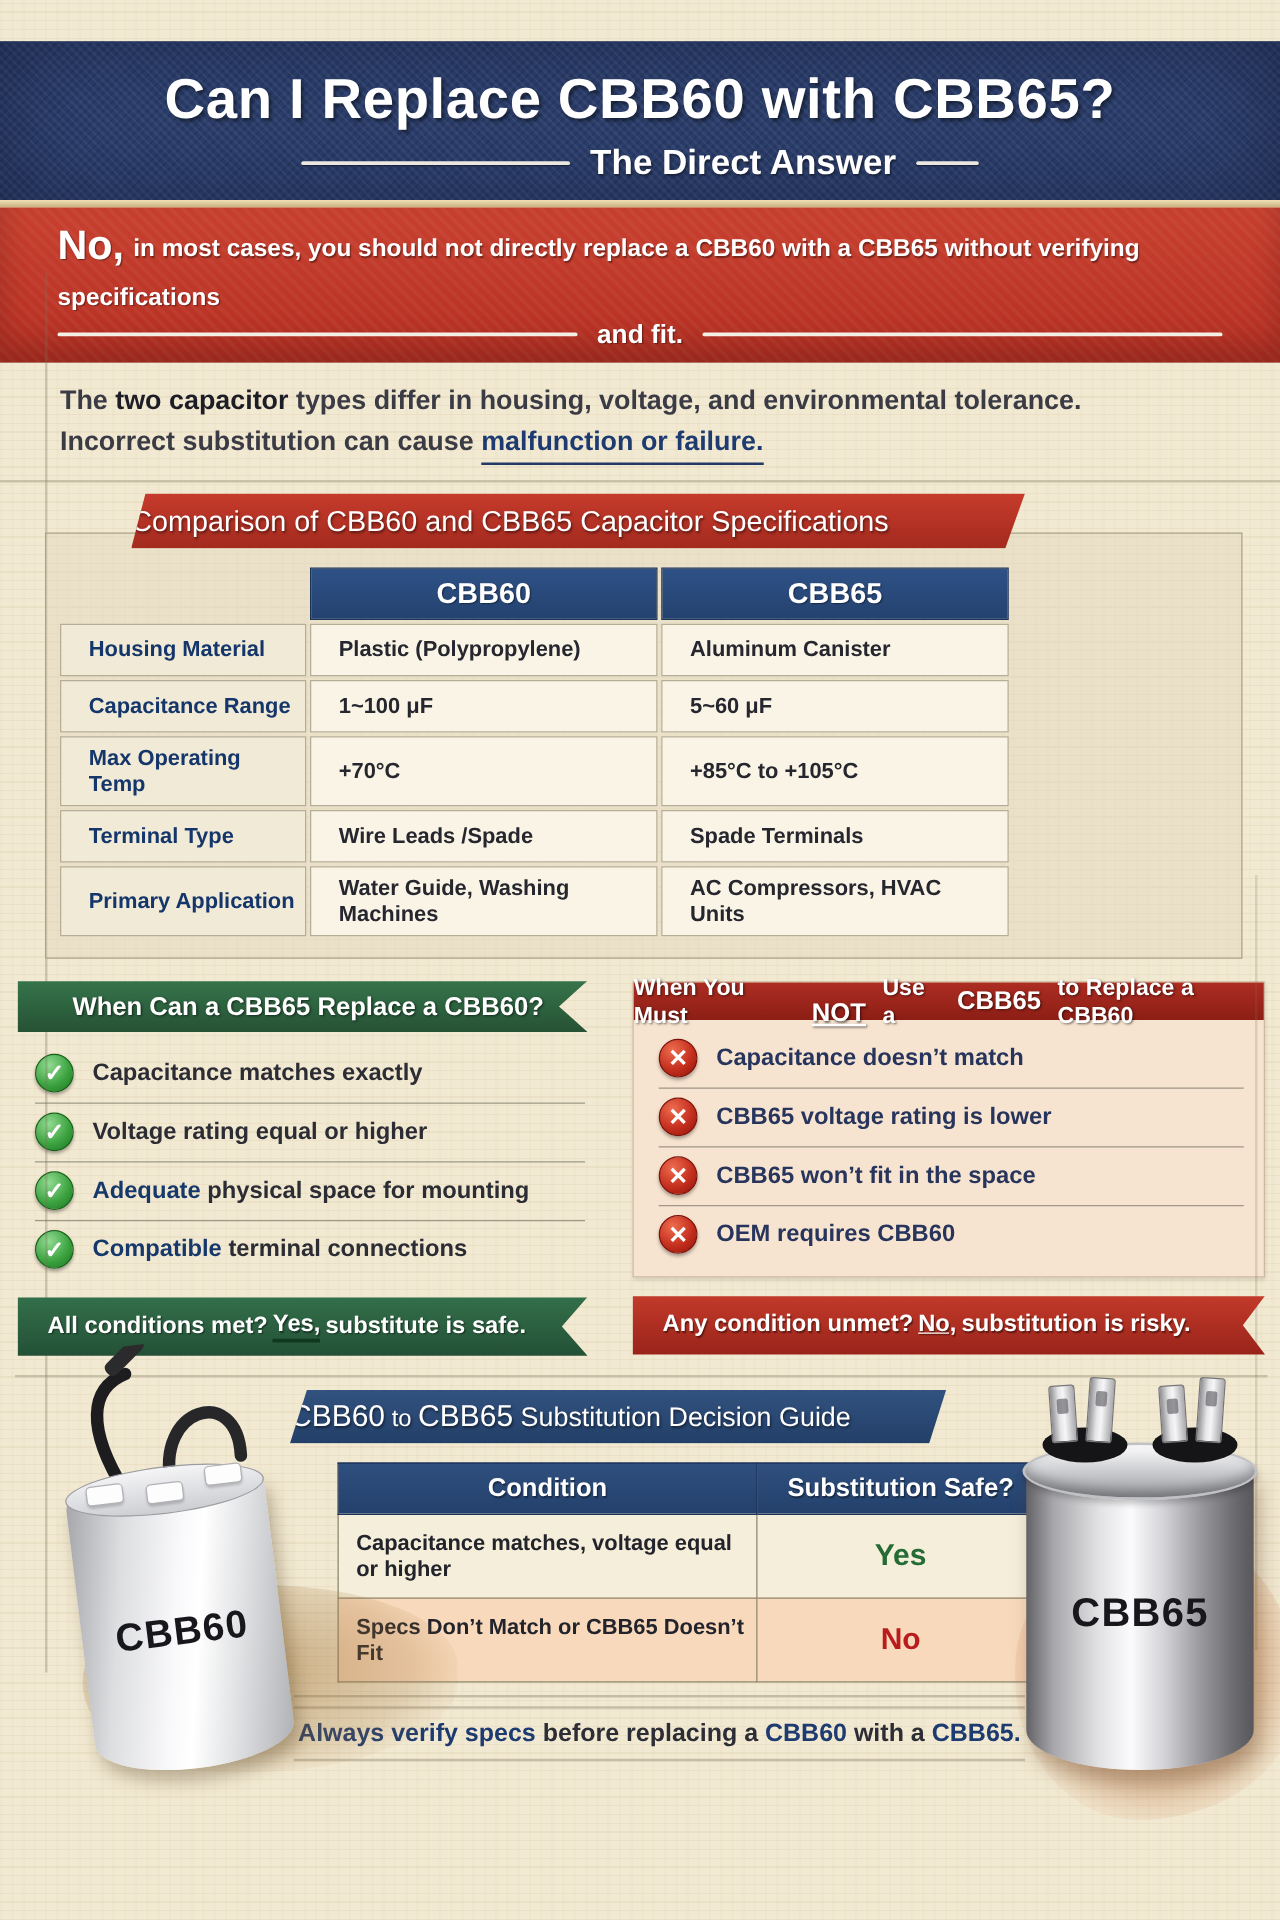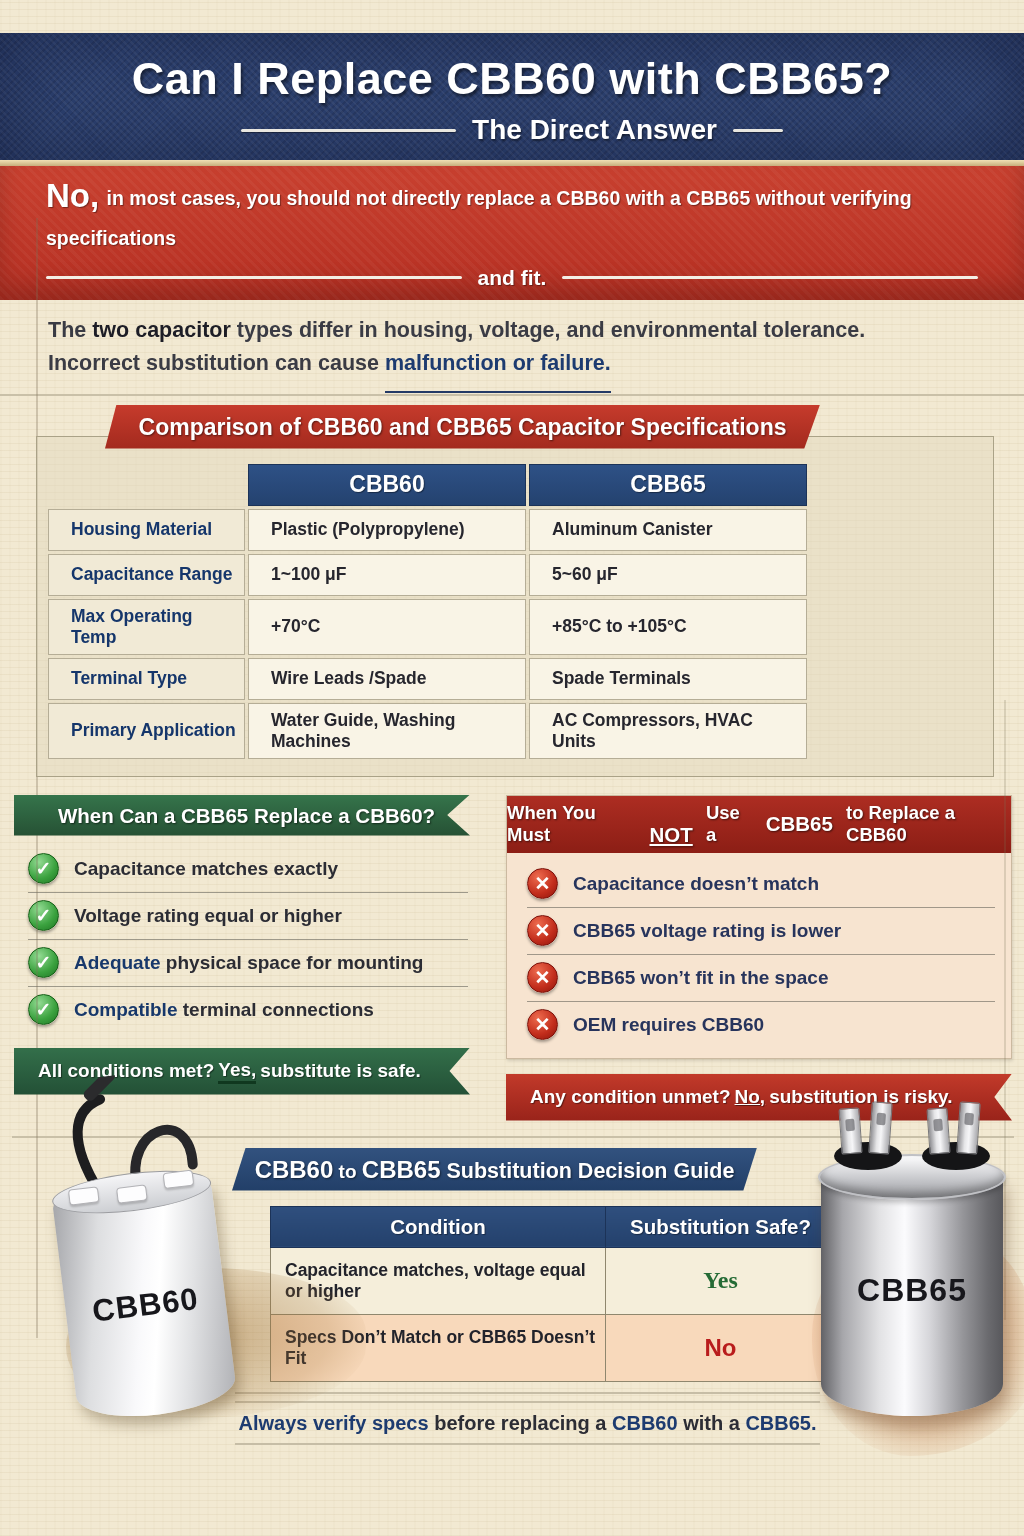--- a/index.html
+++ b/index.html
@@ -27,34 +27,34 @@
 
   .gold-divider { height:6px; background:linear-gradient(#f0e0b4,#c6ae7c); }
 
   
   .answer { background:
       repeating-linear-gradient(45deg, rgba(255,255,255,.04) 0 3px, rgba(0,0,0,0) 3px 7px),
       linear-gradient(#c8402f,#b52f22);
     color:#fff; padding:4px 46px 10px; box-shadow: inset 0 -14px 24px rgba(0,0,0,.18); }
   .answer-line1 { font-size:19.5px; font-weight:bold; text-shadow:1px 1px 1px rgba(0,0,0,.4); line-height:1.6;}
   .answer-lead { font-size:33px; vertical-align:-2px; margin-right:2px;}
-  .answer-line2 { display:flex; align-items:center; gap:16px; margin-top:12px; }
+  .answer-line2 { display:flex; align-items:center; gap:16px; margin-top:2px; }
   .wline { flex:1; height:3px; background:#f4efe6; border-radius:2px; }
   .answer-tail { font-size:21px; font-weight:bold; text-shadow:1px 1px 1px rgba(0,0,0,.4); }
 
   
   .vline { position:absolute; left:36px; top:218px; width:2px; height:1120px; background:rgba(125,112,88,.30); }
   .crease { position:absolute; left:1004px; top:700px; width:2px; height:620px; background:rgba(125,112,88,.22); }
   .intro { margin:14px 40px 0 48px; font-size:21.5px; font-weight:bold; color:#3a3b44; line-height:1.55; }
   .intro .dark { color:#1d1d26; }
-  .intro .emph { color:#1d3b70; border-bottom:2.5px solid #233a66; padding-bottom:16px; }
+  .intro .emph { color:#1d3b70; border-bottom:2.5px solid #233a66; padding-bottom:5px; }
   .rule { border:0; border-top:2px solid #c9c0a8; margin:13px 0 0; }
 
   
-  .ribbon { position:relative; z-index:3; color:#fff; font-weight:bold; text-align:center;
+  .ribbon { position:relative; z-index:3; color:#fff; font-weight:normal; text-align:left;
     text-shadow:1px 1px 2px rgba(0,0,0,.5); }
   .ribbon-red { width:715px; margin:9px 0 -13px 105px; height:44px; line-height:44px; font-size:23px;
     background:linear-gradient(#c63b2c,#a32a1e);
     clip-path:polygon(1.6% 0, 100% 0, 97.8% 100%, 0 100%); }
   .ribbon-blue { width:525px; margin:10px 0 0 232px; height:43px; line-height:43px;
     background:linear-gradient(#32527f,#223f68);
     clip-path:polygon(2.6% 0, 100% 0, 97.4% 100%, 0 100%); }
   .rb-big { font-size:24px; } .rb-small { font-size:19px; } .rb-med { font-size:21.5px; }
 
   
@@ -87,39 +87,39 @@
   .g-banner, .r-banner { margin-top:15px; height:47px; display:flex; align-items:center; padding-left:24px;
     color:#fff; font-size:19px; font-weight:bold; text-shadow:1px 1px 1px rgba(0,0,0,.45);
     box-shadow:0 3px 4px rgba(0,0,0,.25); }
   .g-banner { background:linear-gradient(#336f4a,#235036); clip-path:polygon(0 0,100% 0,95.5% 50%,100% 100%,0 100%); }
   .g-banner .hl { border-bottom:3px solid rgba(15,55,30,.95); margin:0 4px; }
   .r-banner { background:linear-gradient(#c23a2a,#99231a); clip-path:polygon(0 0,100% 0,96.5% 50%,100% 100%,0 100%); }
   .r-banner .hl { text-decoration:underline; margin:0 4px; }
 
   .col-r { flex:1; }
   .r-panel { background:#f7e4d0; border:1px solid #cbb9a0; box-shadow:1px 2px 3px rgba(0,0,0,.12); }
-  .r-head { height:57px; display:flex; align-items:center; justify-content:center; gap:4px; color:#fff;
+  .r-head { height:30px; display:flex; align-items:center; justify-content:center; gap:4px; color:#fff;
     font-size:18.5px; font-weight:bold; background:linear-gradient(#ad2d22,#8c1e15);
     text-shadow:1px 1px 2px rgba(0,0,0,.55); }
   .r-head .big { font-size:20.5px; }
   .r-head .not { font-size:20.5px; text-decoration:underline;margin-top:21px; }
   .r-items { margin:8px 16px 10px 20px; }
   .r-items .item-text { color:#27345c; }
 
   .rule2 { border:0; border-top:2px solid #c9c0a8; margin:15px 10px 0 12px; }
 
   
   .dec-table { border-collapse:collapse; margin:15px 0 0 270px; }
   .dec-table th { background:linear-gradient(#2f4f7e,#24416c); color:#fff; font-size:20.5px; height:41px;
     border:1px solid #1c3358; text-shadow:1px 1px 1px rgba(0,0,0,.4); }
   .dec-table .c-cond { width:335px; } .dec-table .c-safe { width:230px; }
   .dec-table td { border:1px solid #8f876e; font-weight:bold; }
   .dec-cond { font-size:17.5px; color:#22232b; padding:12px 8px 12px 14px; }
   .dec-safe { text-align:center; font-size:24px; }
-  .row-yes td { background:#f5eeda; } .row-yes .dec-safe { color:#256b35;font-family:Liberation Serif, serif; }
+  .row-yes td { background:#f5eeda; } .row-yes .dec-safe { color:#256b35; }
   .row-no td { background:#f8d9bb; } .row-no .dec-safe { color:#b91c1c; }
 
   .note-wrap { margin:10px 0 0 235px; width:585px; }
   .nline { border-top:2px solid #c6bda6; }
   .nline.gap { margin-top:7px; }
   .note-text { text-align:center; font-size:20px; font-weight:bold; color:#2c2d35; padding:9px 0 8px; }
   .note-text .navy { color:#1d3b70; }
 
   
   .stain60 { position:absolute; left:66px; top:1268px; width:300px; height:150px; z-index:1;

